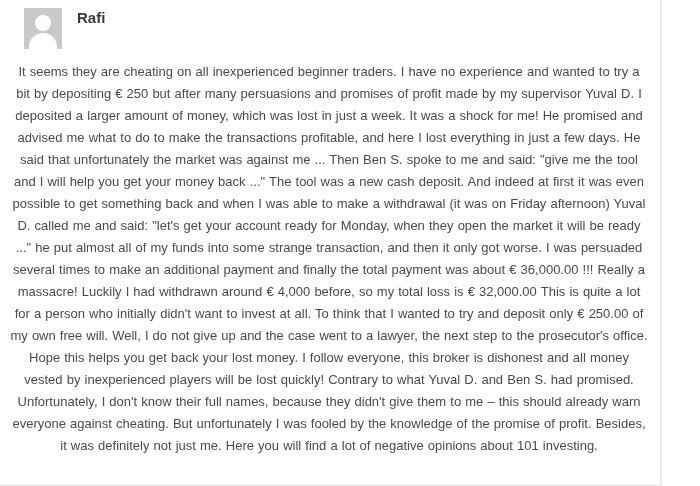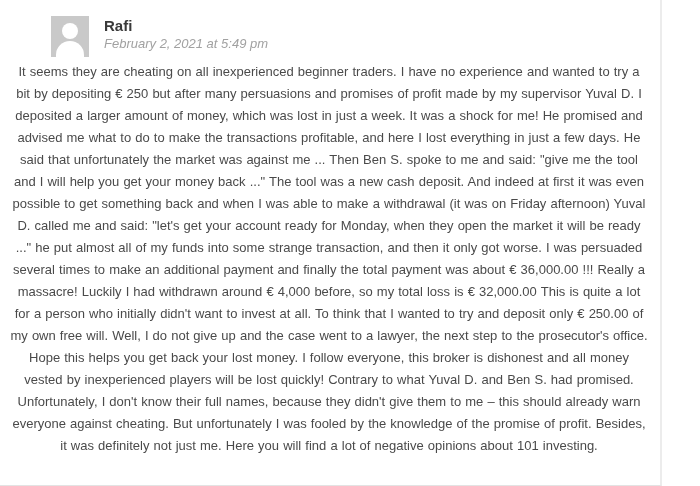--- a/index.html
+++ b/index.html
@@ -25,25 +25,24 @@
     left: 0;
     width: 660px;
     height: 485px;
     background: #ffffff;
     border-right: 2px solid #ececec;
     border-bottom: 1px solid #e3e3e3;
     box-sizing: content-box;
   }
   .comment-header {
     position: absolute;
-    top: 16px;
+    top: 8px;
     left: 24px;
     right: 12px;
     height: 42px;
-    margin-left: 27px;
   }
   .avatar {
     position: absolute;
     top: 0;
     left: 0;
     width: 38px;
     height: 41px;
     background: #c9c9c9;
     overflow: hidden;
   }
@@ -100,18 +99,17 @@
 
 <div class="page">
   <article class="comment-panel">
     <header class="comment-header">
       <div class="avatar">
         <span class="head"></span>
         <span class="shoulders"></span>
       </div>
       <div class="comment-meta">
         <div class="comment-author">Rafi</div>
-        <div class="comment-date">February 2, 2021 at 5:49 pm</div>
       </div>
     </header>
     <div class="comment-body">It seems they are cheating on all inexperienced beginner traders. I have no experience and wanted to try a bit by depositing € 250 but after many persuasions and promises of profit made by my supervisor Yuval D. I deposited a larger amount of money, which was lost in just a week. It was a shock for me! He promised and advised me what to do to make the transactions profitable, and here I lost everything in just a few days. He said that unfortunately the market was against me ... Then Ben S. spoke to me and said: "give me the tool and I will help you get your money back ..." The tool was a new cash deposit. And indeed at first it was even possible to get something back and when I was able to make a withdrawal (it was on Friday afternoon) Yuval D. called me and said: "let's get your account ready for Monday, when they open the market it will be ready ..." he put almost all of my funds into some strange transaction, and then it only got worse. I was persuaded several times to make an additional payment and finally the total payment was about € 36,000.00 !!! Really a massacre! Luckily I had withdrawn around € 4,000 before, so my total loss is € 32,000.00 This is quite a lot for a person who initially didn't want to invest at all. To think that I wanted to try and deposit only € 250.00 of my own free will. Well, I do not give up and the case went to a lawyer, the next step to the prosecutor's office. Hope this helps you get back your lost money. I follow everyone, this broker is dishonest and all money vested by inexperienced players will be lost quickly! Contrary to what Yuval D. and Ben S. had promised. Unfortunately, I don't know their full names, because they didn't give them to me – this should already warn everyone against cheating. But unfortunately I was fooled by the knowledge of the promise of profit. Besides, it was definitely not just me. Here you will find a lot of negative opinions about 101 investing.</div>
   </article>
 </div>
 
 </body></html>

